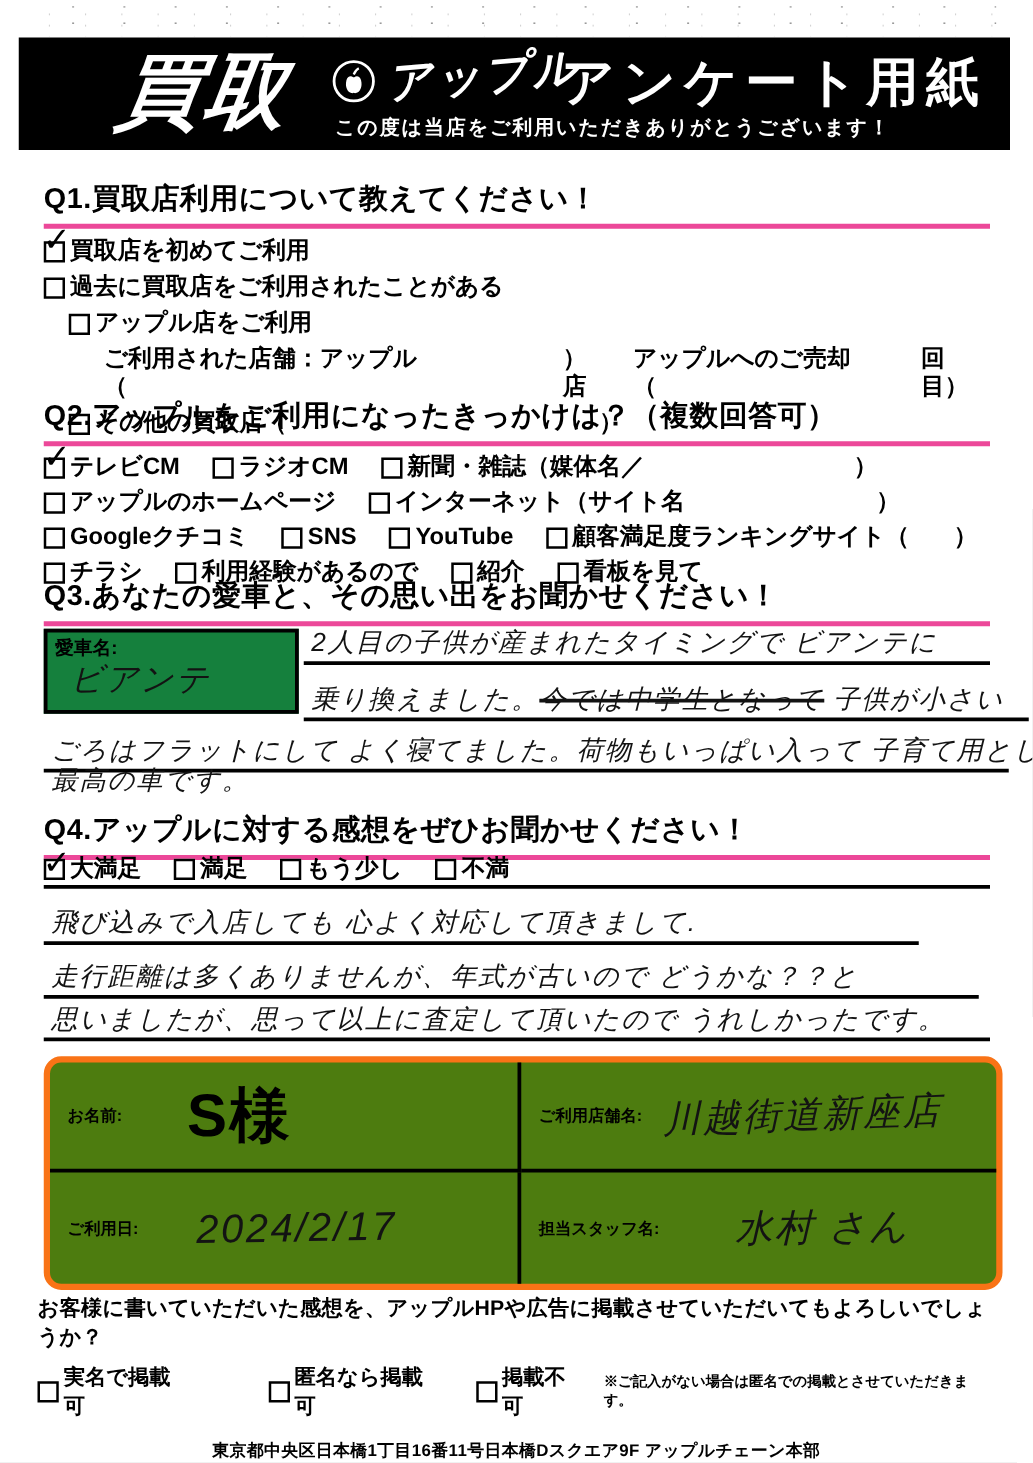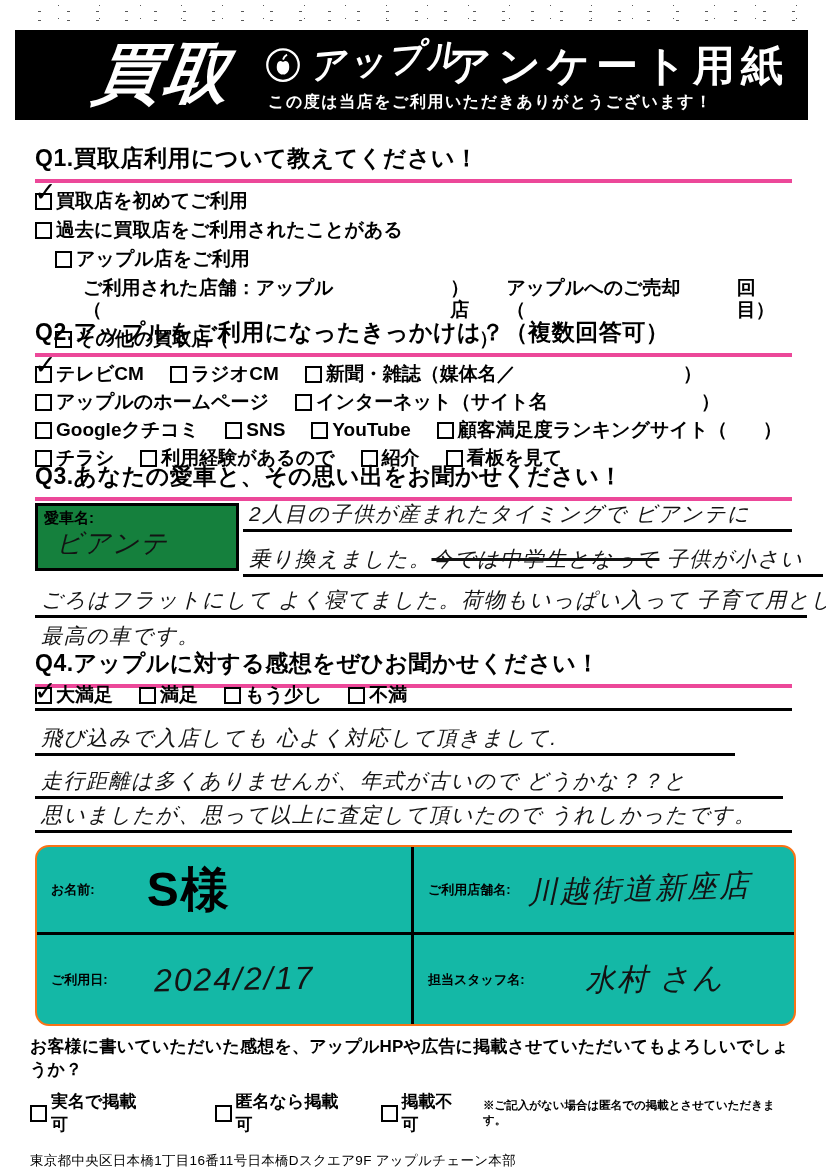--- a/index.html
+++ b/index.html
@@ -45,50 +45,50 @@
   .carbox{position:absolute;left:0;top:42px;width:198px;height:62px;border:3px solid #000;background:#15803d;}
   .clabel{font-size:15px;font-weight:700;margin:3px 0 0 6px;}
   .cvalue{font-size:26px;margin:-2px 0 0 18px;}
   .hline{position:absolute;border-bottom:3px solid #000;}
   .noline{border-bottom:none;}
   .hand{font-style:italic;font-weight:400;color:#131313;letter-spacing:1.5px;}
   .htext{position:absolute;left:6px;bottom:1px;font-size:21px;white-space:nowrap;}
   .l1{left:208px;top:33px;width:549px;height:35px;}
   .l2{left:208px;top:74px;width:580px;height:39px;}
   .l3{left:0;top:117px;width:772px;height:37px;}
-  .l4{left:0;top:158px;width:320px;height:32px;text-align:center;}
+  .l4{left:0;top:146px;width:320px;height:32px;text-align:center;}
   .struck{text-decoration:line-through;text-decoration-thickness:2.5px;}
 
   .q4{top:648px;height:190px;}
   .q4opts{position:absolute;left:0;top:34px;width:757px;height:26px;display:flex;align-items:center;
           border-bottom:3px solid #000;font-size:19px;font-weight:700;}
   .f1{left:0;top:66px;width:700px;height:39px;}
   .f2{left:0;top:108px;width:748px;height:40px;}
   .f3{left:0;top:151px;width:757px;height:31px;}
 
   
-  .itable{position:absolute;left:35px;top:845px;width:757px;height:177px;border:2px solid #f97316;
+  .itable{position:absolute;left:35px;top:845px;width:757px;height:177px;border:5px solid #f97316;
           border-radius:14px;display:grid;grid-template-columns:377px 1fr;grid-template-rows:88px 1fr;
-          background:#14b8a6;}
+          background:#4d7c0f;}
   .tcell{position:relative;display:flex;align-items:center;padding-left:14px;}
   .b-r{border-right:3px solid #000;} .b-b{border-bottom:3px solid #000;}
   .tlabel{font-size:13px;font-weight:700;flex:none;}
   .name-value{font-size:48px;font-weight:900;letter-spacing:2px;margin-left:52px;}
   .hv{font-size:30px;letter-spacing:2px;}
   .store-value{margin-left:16px;transform:rotate(-2deg);}
   .date-value{margin-left:46px;font-size:32px;transform:rotate(-1deg);}
   .staff-value{margin-left:60px;transform:rotate(-1deg);}
 
   
   .footer{position:absolute;left:30px;top:1035px;width:766px;}
   .fq{font-size:17px;font-weight:800;letter-spacing:.2px;}
   .frow{display:flex;align-items:center;margin-top:9px;font-size:17px;font-weight:700;font-family:Liberation Serif, serif;}
   .fo1{margin-right:62px;} .fo2{} .fo3{margin-right:14px;}
   .fnote{font-size:11.5px;font-weight:700;letter-spacing:0;}
-  .faddr{margin-top:16px;font-size:13.5px;font-weight:400;text-align:left;letter-spacing:.3px;}
+  .faddr{margin-top:16px;font-size:13.5px;font-weight:700;text-align:center;letter-spacing:.3px;}
 </style>
 </head>
 <body>
 
 <div class="page">
 
   <div class="noise"></div>
 
   <header class="banner">
     <div class="kaitori">買取</div>

